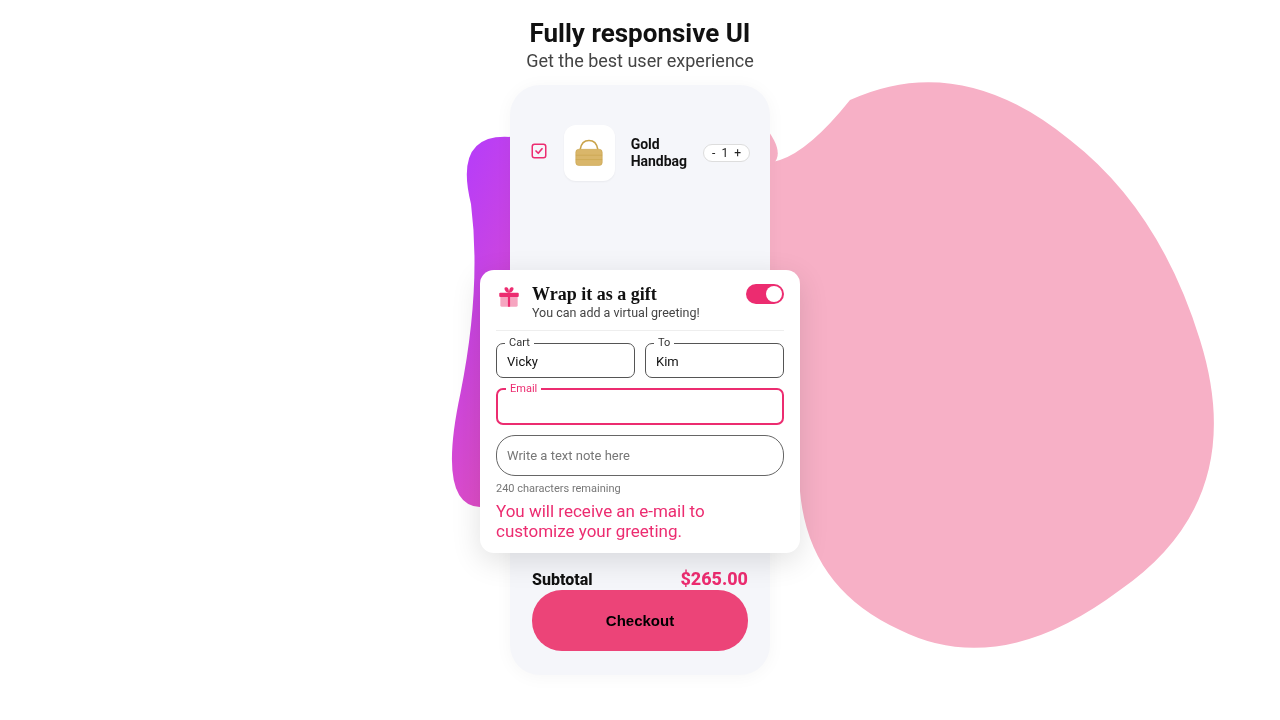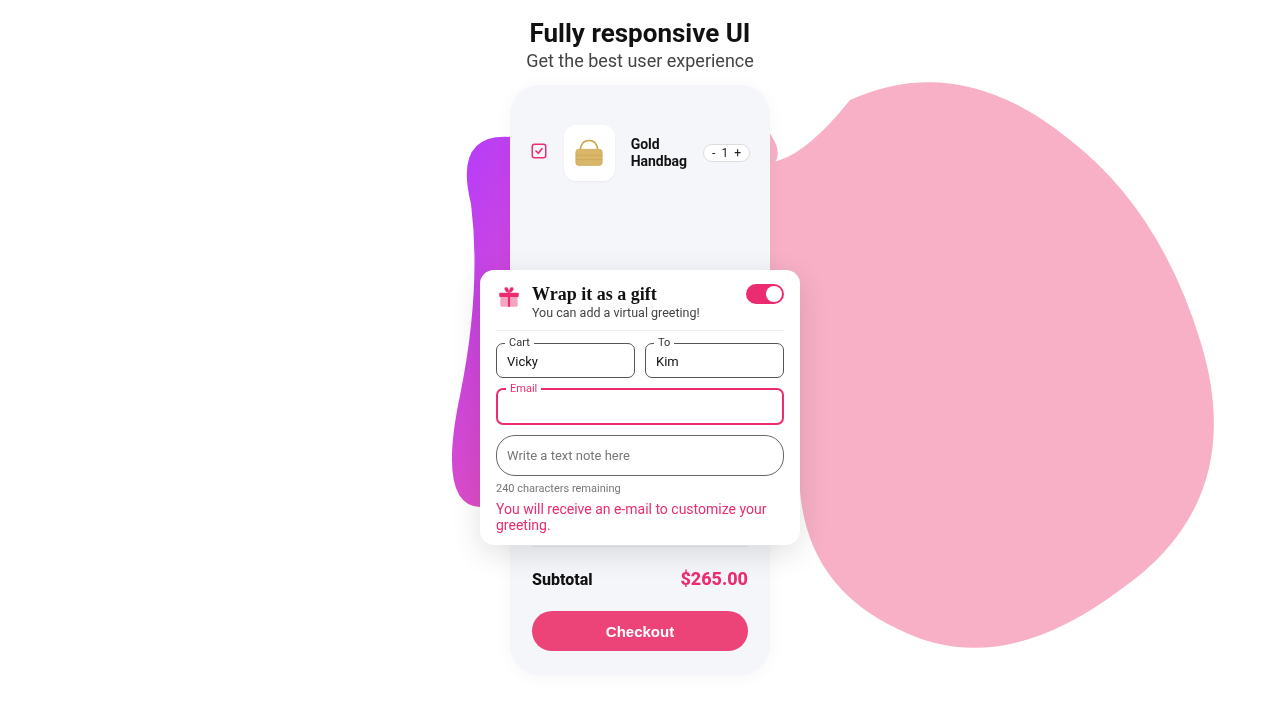--- a/index.html
+++ b/index.html
@@ -104,38 +104,38 @@
   }
   .field.focus { border:2px solid #ec2c70; }
   .field.focus label { color:#ec2c70; font-weight:400; }
   .field.full { width:100%; margin-top:10px; }
   .note {
     width:100%; margin-top:10px;
     border:1px solid #666; border-radius:19px;
     padding:12px 10px; font-size:13px; color:#777;
   }
   .remaining { font-size:11px; color:#777; margin-top:6px; }
-  .email-msg { font-size:14px; color:#ec2c70; margin-top:6px; }
+  .email-msg { font-size:17px; color:#ec2c70; margin-top:6px; }
 
   .subtotal-row {
     position:absolute; left:0; right:0; bottom:86px;
     padding: 0 22px;
     display:flex; justify-content:space-between; align-items:flex-end;
   }
   .subtotal-row::before {
     content:""; position:absolute; left:22px; right:22px; top:-22px;
     height:1px; background:#e2e2e8;
   }
   .sub-label { font-weight:800; font-size:16px; color:#111; }
   .sub-value { font-weight:800; font-size:18px; color:#ec2c70; }
 
   .checkout-btn {
     position:absolute; left:22px; right:22px; bottom:24px;
-    height:40px; border-radius:30px; border:none;
-    background:#ec4478; color:#ffffff; font-weight:700; font-size:15px;
+    height:61px; border-radius:30px; border:none;
+    background:#ec4478; color:#000000; font-weight:700; font-size:15px;
     cursor:pointer;
   }
 </style>
 </head>
 <body>
 
 <svg class="blob blob1" width="210" height="420" viewBox="0 0 200 400">
   <defs>
     <linearGradient id="g1" x1="0" y1="0" x2="1" y2="1">
       <stop offset="0%" stop-color="#b23bff"></stop>

